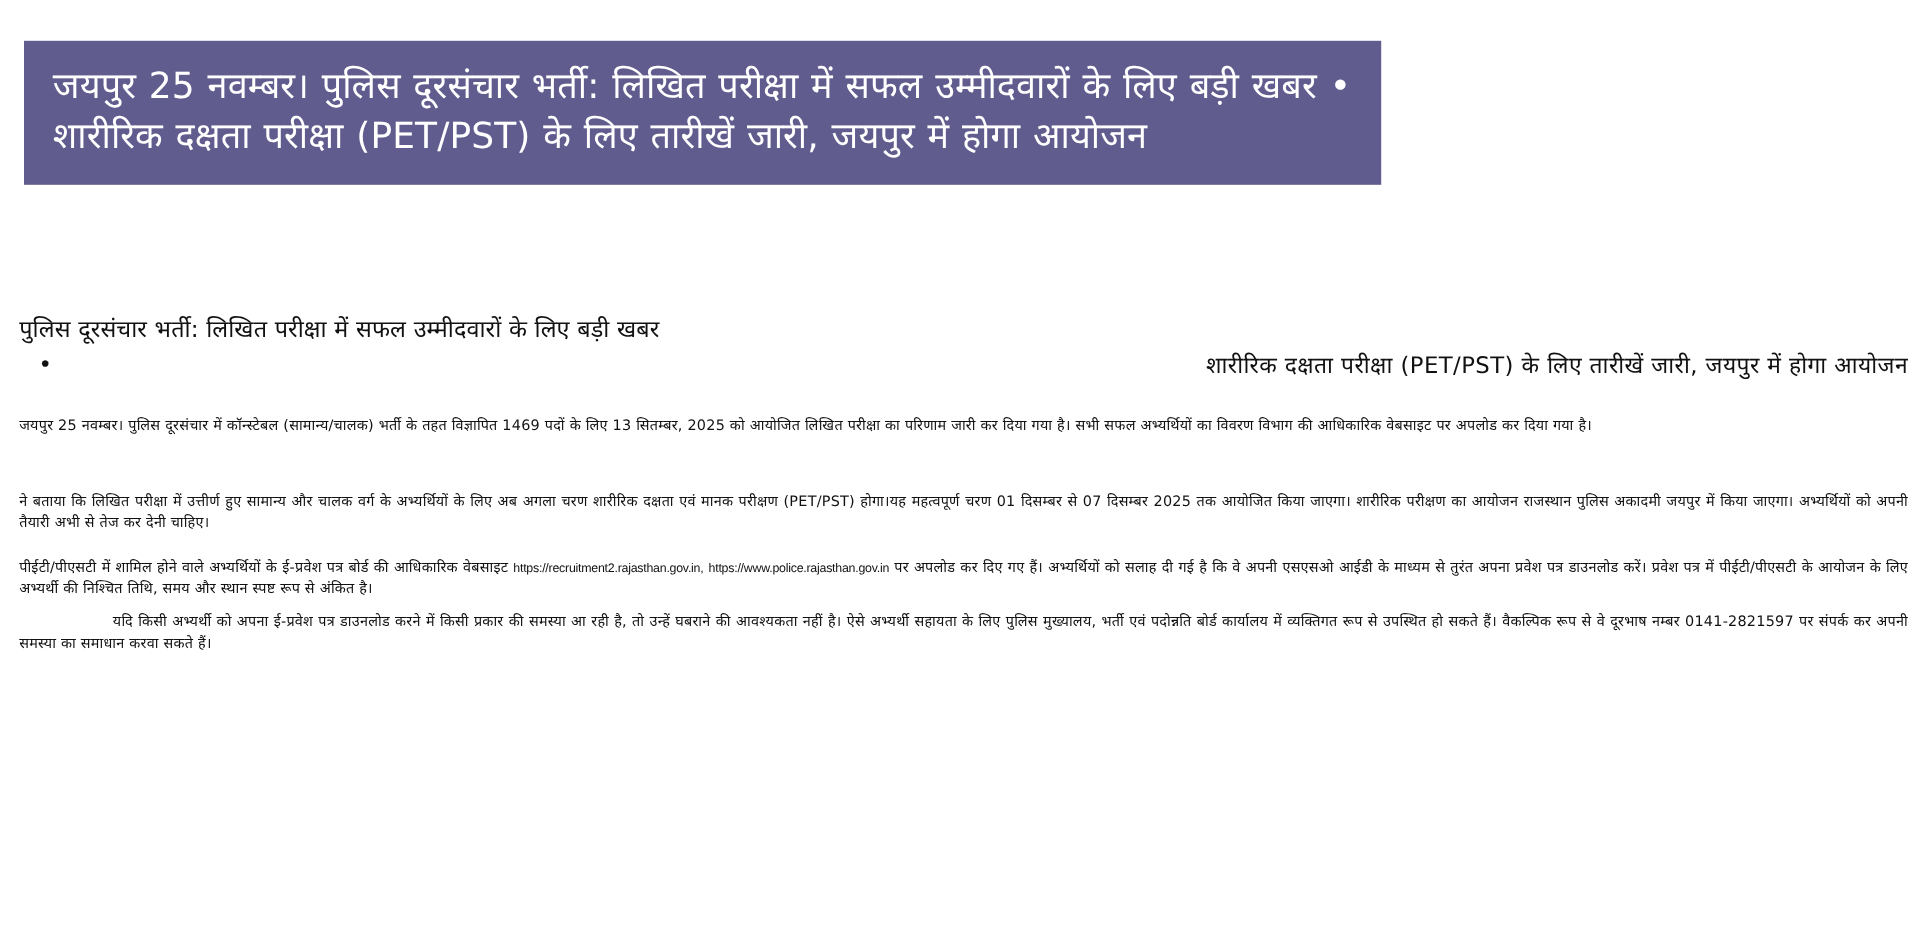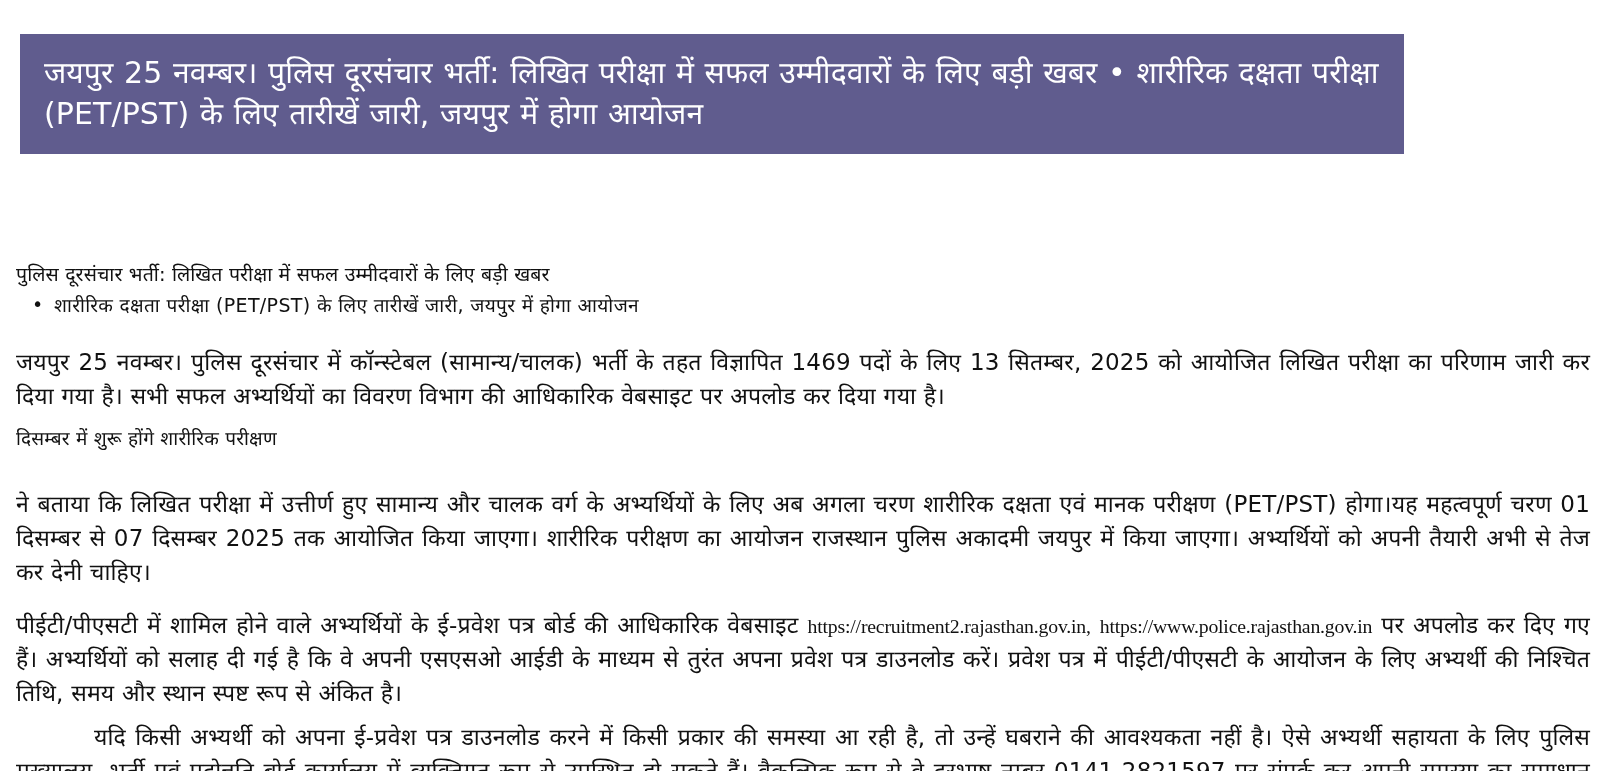--- a/index.html
+++ b/index.html
@@ -24,21 +24,21 @@
     overflow: hidden;
   }
 
   
   .banner {
     margin: 34px 20px 0 20px;
     background: #605c8e;
     color: #ffffff;
     padding: 18px 24px 20px 24px;
     box-sizing: border-box;
-    width: 1384px;
+    width: 1131px;
     min-height: 108px;
     display: block;
   }
   .banner-text {
     font-size: 30px;
     line-height: 1.37;
     font-weight: 400;
     letter-spacing: 0.1px;
     word-spacing: 1px;
   }
@@ -54,38 +54,39 @@
   .lead-line {
     font-size: 19.5px;
     line-height: 1.5;
     color: #111;
     letter-spacing: 0.1px;
   }
   ul.bullets {
     margin: 2px 0 0 0;
     padding-left: 38px;
     list-style: none;
+    text-align: right;
   }
   ul.bullets li {
     position: relative;
     font-size: 19px;
     line-height: 1.5;
     letter-spacing: 0.35px;
     color: #111;
   }
   ul.bullets li::before {
     content: "\2022";
     position: absolute;
     left: -22px;
     top: -1px;
     font-size: 19px;
     color: #111;
   }
   .para {
-    font-size: 23px;
+    font-size: 12px;
     line-height: 1.47;
     color: #111;
     text-align: justify;
     letter-spacing: 0.2px;
     margin: 0;
   }
   .para.just {
     text-align: justify;
     text-justify: inter-word;
   }
@@ -96,21 +97,21 @@
     font-size: 19px;
     line-height: 1.5;
     color: #111;
     margin: 0;
     letter-spacing: 0.2px;
   }
   .heading-line.pad-left {
     padding-left: 6px;
   }
   .url {
-    font-family: Liberation Serif, serif;
+    font-family: Liberation Sans, sans-serif;
     font-size: 0.86em;
     letter-spacing: -0.2px;
     color: #111;
     word-break: break-all;
   }
   .gap-b { height: 26px; }
   .gap-c { height: 10px; }
 </style>
 </head>
 <body>
@@ -130,21 +131,20 @@
     <ul class="bullets">
       <li>शारीरिक दक्षता परीक्षा (PET/PST) के लिए तारीखें जारी, जयपुर में होगा आयोजन</li>
     </ul>
 
     <div class="gap-b"></div>
 
     <p class="para just">जयपुर 25 नवम्बर।  पुलिस दूरसंचार में कॉन्स्टेबल (सामान्य/चालक) भर्ती के तहत विज्ञापित 1469 पदों के लिए 13 सितम्बर, 2025 को आयोजित लिखित परीक्षा का परिणाम जारी कर दिया गया है। सभी सफल अभ्यर्थियों का विवरण विभाग की आधिकारिक वेबसाइट पर अपलोड कर दिया गया है।</p>
 
     <div class="gap-c"></div>
 
-    <p class="heading-line">दिसम्बर में शुरू होंगे शारीरिक परीक्षण</p>
 
     <div class="gap-b"></div>
 
 
     <div class="gap-c"></div>
 
     <p class="para just">ने बताया कि लिखित परीक्षा में उत्तीर्ण हुए सामान्य और चालक वर्ग के अभ्यर्थियों के लिए अब अगला चरण शारीरिक दक्षता एवं मानक परीक्षण (PET/PST) होगा।यह महत्वपूर्ण चरण 01 दिसम्बर से 07 दिसम्बर 2025 तक आयोजित किया जाएगा। शारीरिक परीक्षण का आयोजन राजस्थान पुलिस अकादमी जयपुर में किया जाएगा। अभ्यर्थियों को अपनी तैयारी अभी से तेज कर देनी चाहिए।</p>
 
     <div class="gap-c"></div>
 

